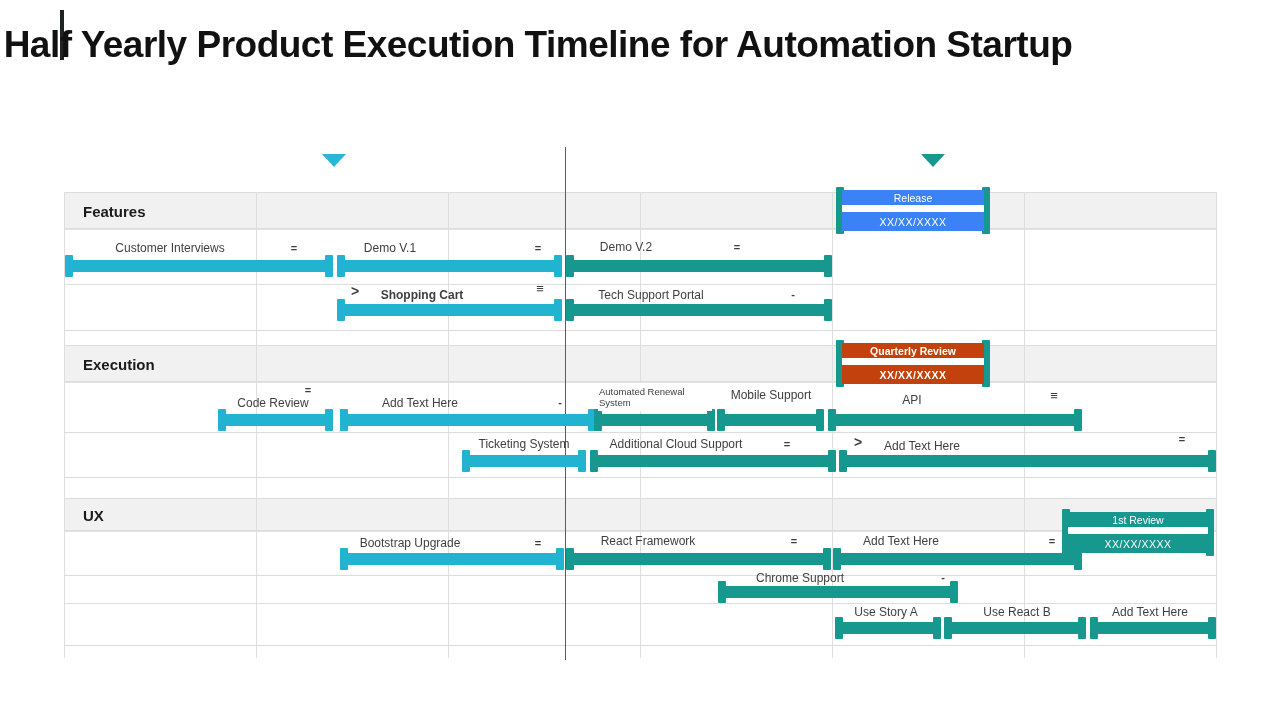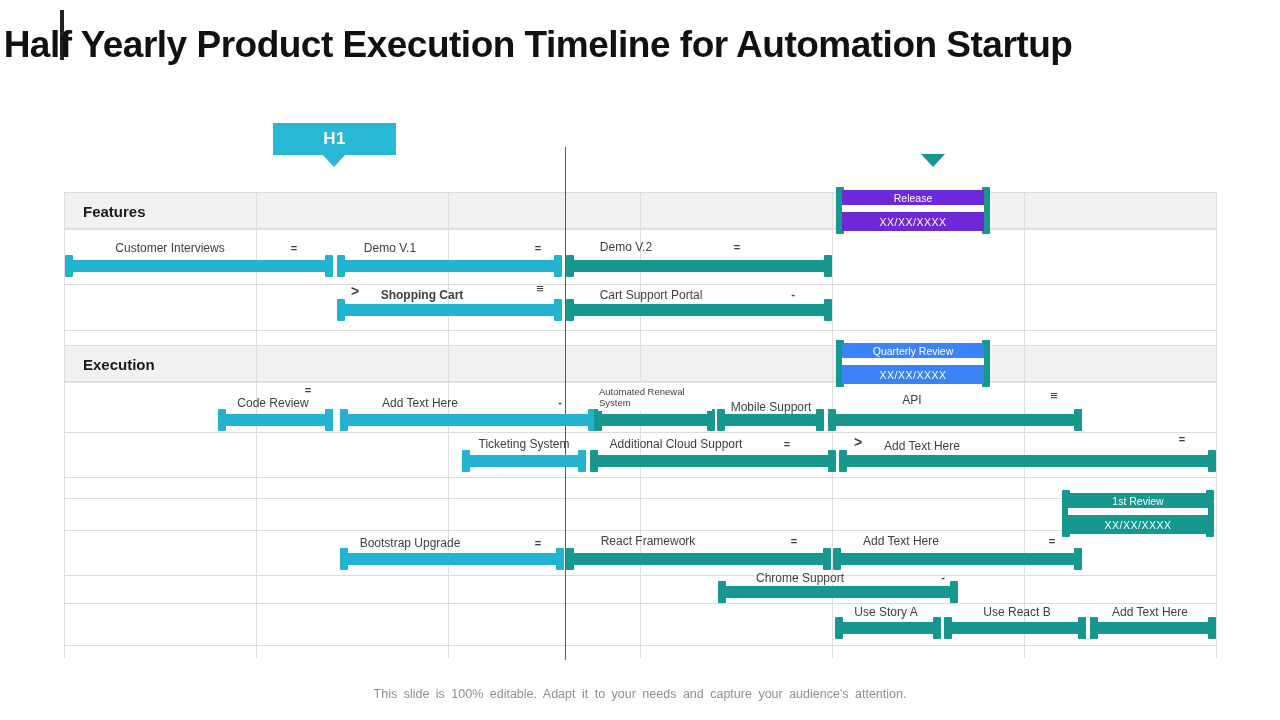--- a/index.html
+++ b/index.html
@@ -41,21 +41,20 @@
   .ms-stripe{height:7px;background:#fff;}
   .ms-date{flex:1;display:flex;align-items:center;justify-content:center;
            color:#fff;font-size:10.5px;letter-spacing:.5px;}
 </style>
 </head>
 <body>
 
 <div id="slide">
   <div class="accent-mark" style="left:60px;top:10px;width:4px;height:50px;"></div>
   <div id="page-title">Half Yearly Product Execution Timeline for Automation Startup</div>
-  <div id="caption">This slide is 100% editable. Adapt it to your needs and capture your audience's attention.</div>
 <div class="abs vline" style="left: 64px; top: 192px; height: 466px;"></div>
     <div class="abs vline" style="left: 256px; top: 192px; height: 466px;"></div>
     <div class="abs vline" style="left: 448px; top: 192px; height: 466px;"></div>
     <div class="abs vline" style="left: 640px; top: 192px; height: 466px;"></div>
     <div class="abs vline" style="left: 832px; top: 192px; height: 466px;"></div>
     <div class="abs vline" style="left: 1024px; top: 192px; height: 466px;"></div>
     <div class="abs vline" style="left: 1216px; top: 192px; height: 466px;"></div>
     <div class="abs hline" style="left: 64px; top: 192px; width: 1152px;"></div>
     <div class="abs hline" style="left: 64px; top: 228px; width: 1152px;"></div>
     <div class="abs hline" style="left: 64px; top: 284px; width: 1152px;"></div>
@@ -68,45 +67,45 @@
     <div class="abs hline" style="left: 64px; top: 530px; width: 1152px;"></div>
     <div class="abs hline" style="left: 64px; top: 575px; width: 1152px;"></div>
     <div class="abs hline" style="left: 64px; top: 603px; width: 1152px;"></div>
     <div class="abs hline" style="left: 64px; top: 645px; width: 1152px;"></div>
     <div class="abs band" style="left: 64px; top: 192px; width: 1152px; height: 36px;">
       <div class="band-label">Features</div>
     </div>
     <div class="abs band" style="left: 64px; top: 345px; width: 1152px; height: 36px;">
       <div class="band-label">Execution</div>
     </div>
+    <div class="abs band" style="left: 64px; top: 498px; width: 1152px; height: 32px;">
+      <div class="band-label">UX</div>
+    </div>
     <div class="abs divider" style="left: 565px; top: 147px; height: 513px;"></div>
-    <div class="abs marker" style="left: 273px; top: 123px; width: 123px; height: 32px; background: rgb(40, 183, 212);">
-      <div class="marker-label">H1</div>
-    </div>
     <div class="abs marker-tri" style="left: 322px; top: 154px; border-top: 13px solid rgb(40, 183, 212);"></div>
     <div class="abs marker-tri" style="left: 921px; top: 154px; border-top: 13px solid rgb(23, 152, 142);"></div>
     <div class="abs milestone" style="left: 836px; top: 190px; width: 154px; height: 41px;">
       <div class="ms-cap" style="left: 0px; background: rgb(23, 152, 142);"></div>
       <div class="ms-cap" style="right: 0px; background: rgb(23, 152, 142);"></div>
-      <div class="ms-body" style="background: #6d28d9;">
+      <div class="ms-body" style="background: #3b82f6;">
         <div class="ms-title">Release</div>
         <div class="ms-stripe"></div>
         <div class="ms-date">XX/XX/XXXX</div>
       </div>
     </div>
     <div class="abs milestone" style="left: 836px; top: 343px; width: 154px; height: 41px;">
       <div class="ms-cap" style="left: 0px; background: rgb(23, 152, 142);"></div>
       <div class="ms-cap" style="right: 0px; background: rgb(23, 152, 142);"></div>
-      <div class="ms-body" style="background: #3b82f6;">
+      <div class="ms-body" style="background: #c2410c; font-weight: bold;">
         <div class="ms-title">Quarterly Review</div>
         <div class="ms-stripe"></div>
         <div class="ms-date">XX/XX/XXXX</div>
       </div>
     </div>
-    <div class="abs milestone" style="left: 1062px; top: 493px; width: 152px; height: 41px;">
+    <div class="abs milestone" style="left: 1062px; top: 512px; width: 152px; height: 41px;">
       <div class="ms-cap" style="left: 0px; background: rgb(23, 152, 142);"></div>
       <div class="ms-cap" style="right: 0px; background: rgb(23, 152, 142);"></div>
       <div class="ms-body" style="background: rgb(23, 152, 142);">
         <div class="ms-title">1st Review</div>
         <div class="ms-stripe"></div>
         <div class="ms-date">XX/XX/XXXX</div>
       </div>
     </div>
     <div class="abs bar" style="left: 65px; top: 255px; width: 268px; height: 22px;">
       <div class="bar-mid" style="background: rgb(34, 179, 208);"></div>
@@ -135,21 +134,21 @@
       <div class="bar-cap" style="right: 0px; background: rgb(34, 179, 208);"></div>
     </div>
     <div class="abs bar-label" style="left: 422px; top: 288px; font-weight: bold;">Shopping Cart</div>
     <div class="bar-icon icon-gt" style="left: 355px; top: 285px;">&gt;</div>
     <div class="bar-icon icon-bars" style="left: 540px; top: 283px;">≡</div>
     <div class="abs bar" style="left: 566px; top: 299px; width: 266px; height: 22px;">
       <div class="bar-mid" style="background: rgb(23, 152, 142);"></div>
       <div class="bar-cap" style="left: 0px; background: rgb(23, 152, 142);"></div>
       <div class="bar-cap" style="right: 0px; background: rgb(23, 152, 142);"></div>
     </div>
-    <div class="abs bar-label" style="left: 651px; top: 288px;">Cart Support Portal</div>
+    <div class="abs bar-label" style="left: 651px; top: 288px;">Tech Support Portal</div>
     <div class="bar-icon icon-eq" style="left: 793px; top: 288px;">-</div>
     <div class="abs bar" style="left: 218px; top: 409px; width: 115px; height: 22px;">
       <div class="bar-mid" style="background: rgb(34, 179, 208);"></div>
       <div class="bar-cap" style="left: 0px; background: rgb(34, 179, 208);"></div>
       <div class="bar-cap" style="right: 0px; background: rgb(34, 179, 208);"></div>
     </div>
     <div class="abs bar-label" style="left: 273px; top: 396px;">Code Review</div>
     <div class="bar-icon icon-eq" style="left: 308px; top: 384px;">=</div>
     <div class="abs bar" style="left: 340px; top: 409px; width: 256px; height: 22px;">
       <div class="bar-mid" style="background: rgb(34, 179, 208);"></div>
@@ -162,21 +161,21 @@
       <div class="bar-mid" style="background: rgb(23, 152, 142);"></div>
       <div class="bar-cap" style="left: 0px; background: rgb(23, 152, 142);"></div>
       <div class="bar-cap" style="right: 0px; background: rgb(23, 152, 142);"></div>
     </div>
     <div class="abs bar-label boxed-label" style="left: 655px; top: 384px;">Automated Renewal System</div>
     <div class="abs bar" style="left: 717px; top: 409px; width: 107px; height: 22px;">
       <div class="bar-mid" style="background: rgb(23, 152, 142);"></div>
       <div class="bar-cap" style="left: 0px; background: rgb(23, 152, 142);"></div>
       <div class="bar-cap" style="right: 0px; background: rgb(23, 152, 142);"></div>
     </div>
-    <div class="abs bar-label" style="left: 771px; top: 400px;">Mobile Support</div>
+    <div class="abs bar-label" style="left: 771px; top: 388px;">Mobile Support</div>
     <div class="abs bar" style="left: 828px; top: 409px; width: 254px; height: 22px;">
       <div class="bar-mid" style="background: rgb(23, 152, 142);"></div>
       <div class="bar-cap" style="left: 0px; background: rgb(23, 152, 142);"></div>
       <div class="bar-cap" style="right: 0px; background: rgb(23, 152, 142);"></div>
     </div>
     <div class="abs bar-label" style="left: 912px; top: 393px;">API</div>
     <div class="bar-icon icon-bars" style="left: 1054px; top: 390px;">≡</div>
     <div class="abs bar" style="left: 462px; top: 450px; width: 124px; height: 22px;">
       <div class="bar-mid" style="background: rgb(34, 179, 208);"></div>
       <div class="bar-cap" style="left: 0px; background: rgb(34, 179, 208);"></div>

